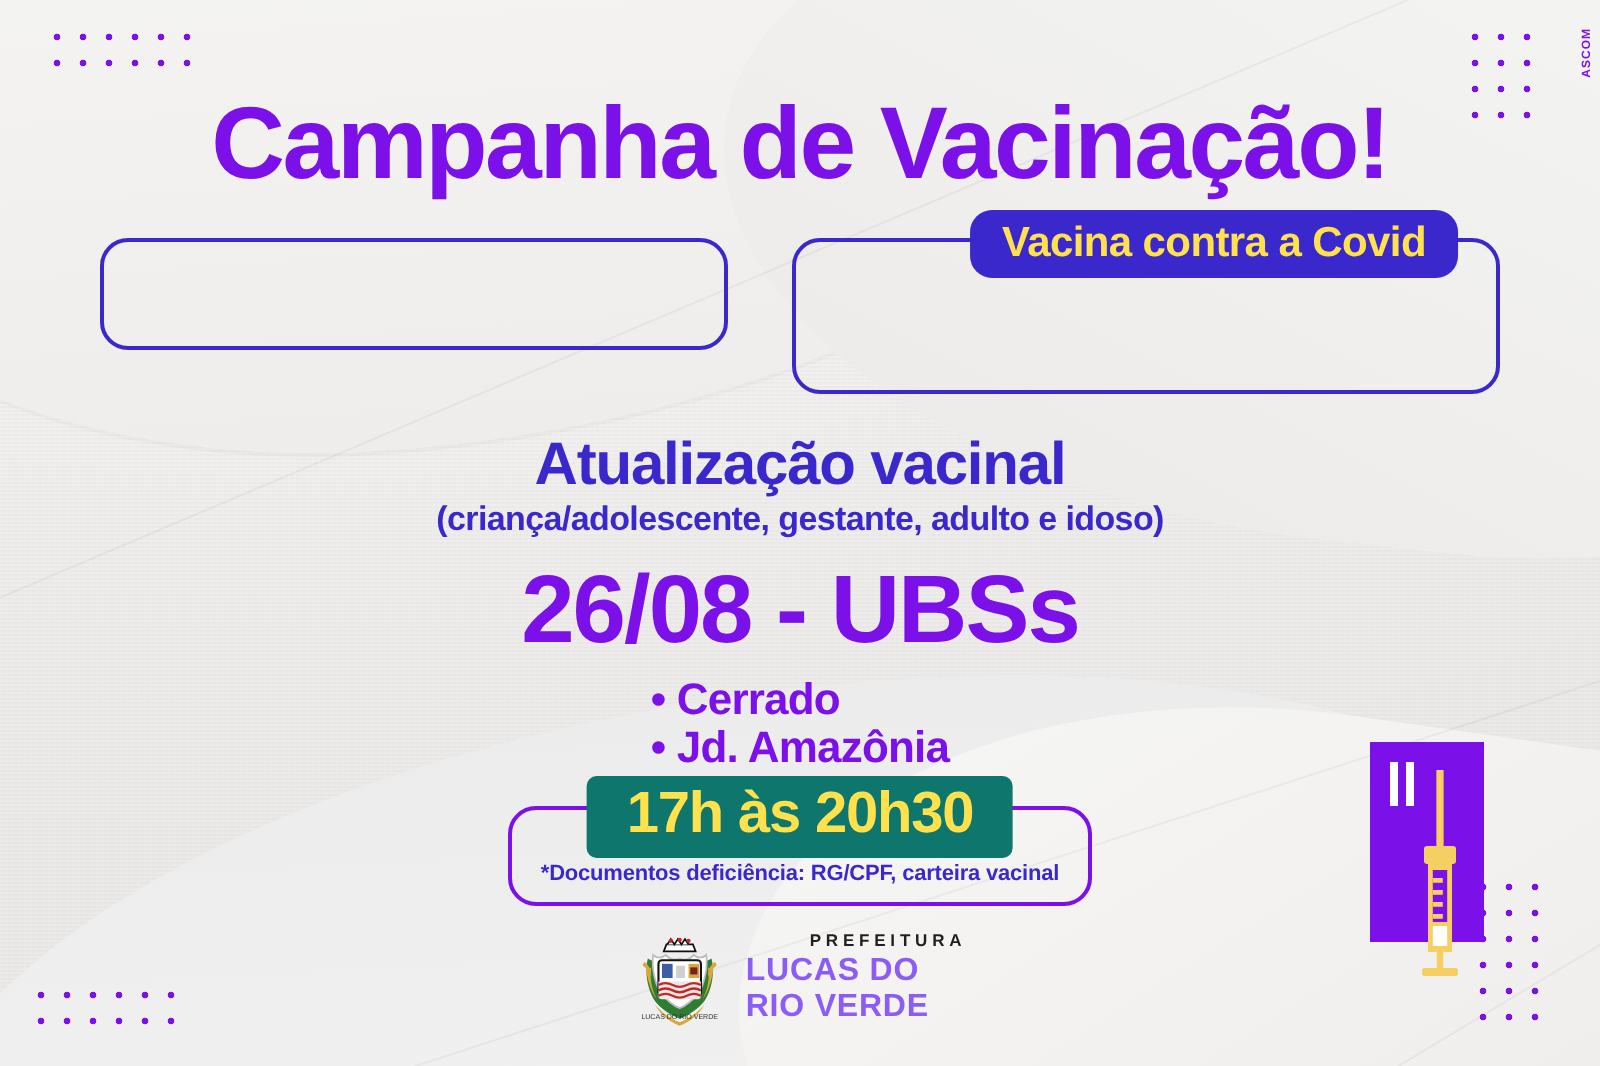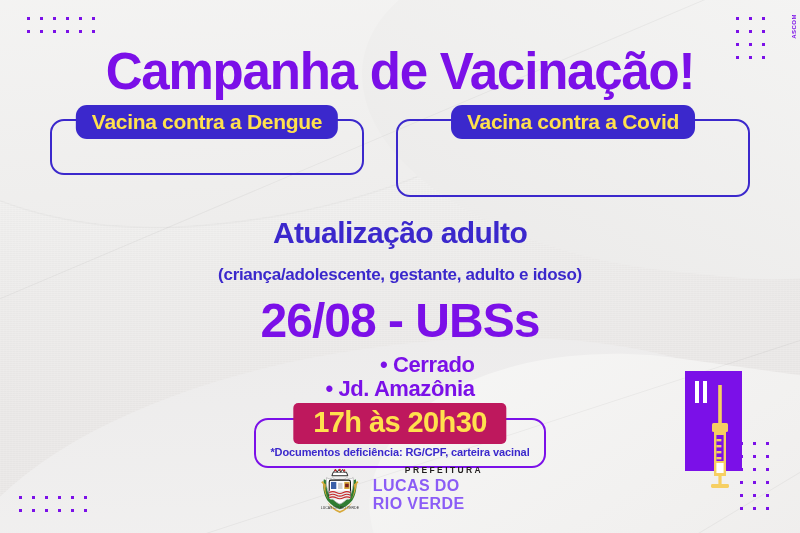--- a/index.html
+++ b/index.html
@@ -153,21 +153,21 @@
     background: #3b28cc;
     color: #ffe14d;
     border-radius: 11px;
     padding: 6px 16px 7px;
     font-size: 21px;
     font-weight: 800;
     line-height: 1;
     white-space: nowrap;
     letter-spacing: -.3px;
   }
-  .pill-covid { font-size: 21px; }
+  .pill-covid { font-size: 21px; margin-left: 34px; }
   .card-body {
     color: #3b28cc;
     font-weight: 800;
     line-height: 1.25;
   }
   .body-dengue { font-size: 14.5px; padding-top: 2px; }
   .body-covid  { font-size: 10.5px; padding: 2px 6px 0; }
 
   
   .update-title {
@@ -176,37 +176,37 @@
     font-weight: 900;
     color: #3b28cc;
     letter-spacing: -.6px;
     line-height: 1.05;
   }
   .update-sub {
     font-size: 17px;
     font-weight: 800;
     color: #3b28cc;
     letter-spacing: -.3px;
-    margin-top: 16px;
+    margin-top: 1px;
   }
 
   
   .date {
     margin-top: 12px;
     font-size: 48px;
     font-weight: 900;
     color: #7b10e8;
     letter-spacing: -1px;
     line-height: 1;
   }
 
   
   .locations {
     margin-top: 8px;
-    text-align: right;
+    text-align: left;
   }
   .loc {
     font-size: 22px;
     font-weight: 900;
     color: #7b10e8;
     line-height: 1.12;
     letter-spacing: -.4px;
   }
 
   
@@ -218,21 +218,21 @@
     box-sizing: border-box;
     width: 292px;
     padding: 26px 10px 8px;
     text-align: center;
   }
   .time-pill {
     position: absolute;
     left: 50%;
     top: -17px;
     transform: translateX(-50%);
-    background: #be185d;
+    background: #0f766e;
     color: #ffe14d;
     border-radius: 5px;
     padding: 5px 20px 7px;
     font-size: 29px;
     font-weight: 900;
     line-height: 1;
     white-space: nowrap;
     letter-spacing: -.6px;
   }
   .time-note {
@@ -312,30 +312,29 @@
   <div class="corner-circle"></div>
   <div class="ascom">ASCOM</div>
 
   <div class="content">
 
     <div class="title">Campanha de Vacinação!</div>
 
     <div class="cards">
 
       <div class="card card-dengue">
-        <div class="pill">Vacina contra a Dengue</div>
       </div>
 
       <div class="card card-covid">
         <div class="pill pill-covid">Vacina contra a Covid</div>
       </div>
 
     </div>
 
-    <div class="update-title">Atualização adulto</div>
+    <div class="update-title">Atualização vacinal</div>
     <div class="update-sub">(criança/adolescente, gestante, adulto e idoso)</div>
 
     <div class="date">26/08 - UBSs</div>
 
     <div class="locations">
       <div class="loc">• Cerrado</div>
       <div class="loc">• Jd. Amazônia</div>
     </div>
 
     <div class="time-card">

